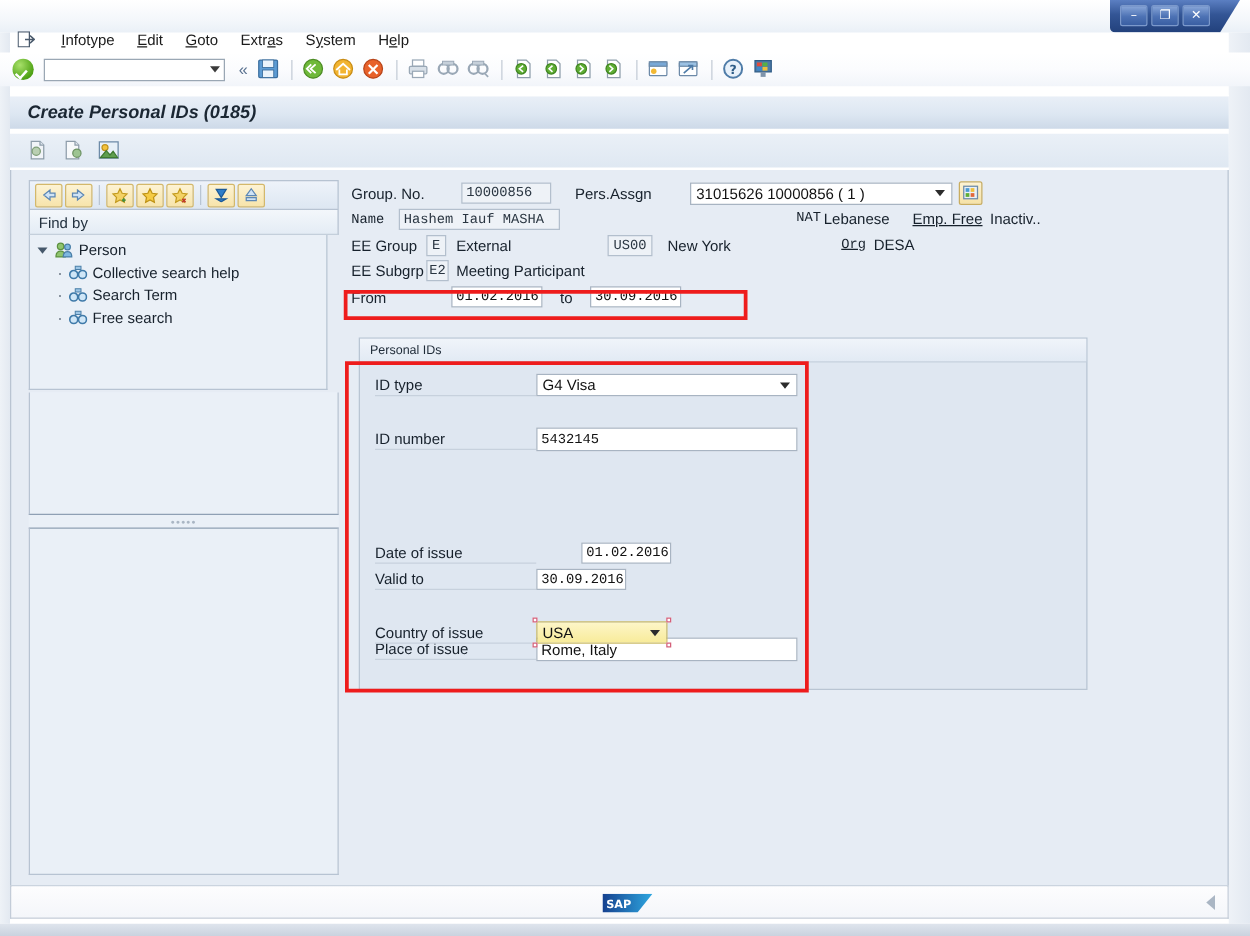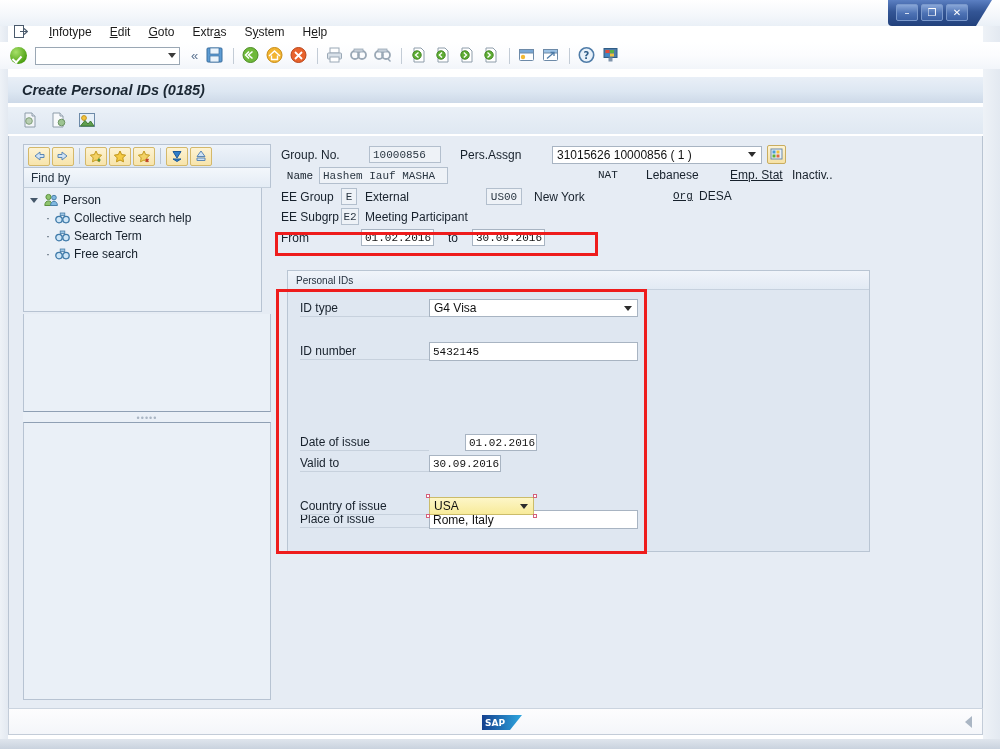--- a/index.html
+++ b/index.html
@@ -714,30 +714,30 @@
           <svg width="14" height="13" viewBox="0 0 14 13">
             <rect x="1" y="1" width="11" height="10" fill="#e9f1f8" stroke="#6d8aa8"></rect>
             <rect x="2.5" y="2.5" width="3" height="3" fill="#4a9bd4"></rect>
             <rect x="6.5" y="2.5" width="3" height="3" fill="#f0c03c"></rect>
             <rect x="2.5" y="6.5" width="3" height="3" fill="#5fae34"></rect>
             <rect x="6.5" y="6.5" width="3" height="3" fill="#e2683a"></rect>
           </svg>
         </span>
       </div>
 
-      <div class="hdr-row" style="left:8px; top:31px;text-align:center;">
+      <div class="hdr-row" style="left:8px; top:31px;">
         <span class="lbl lbl-mono" style="width:38px;">Name</span>
         <span class="fld ro" style="width:129px;">Hashem Iauf MASHA</span>
       </div>
       <div class="hdr-row" style="left:325px; top:32px;">
-        <span class="lbl lbl-mono" style="width:48px;">NAT</span>
+        <span class="lbl lbl-mono" style="width:22px;margin-left:39px;">NAT</span>
         <span class="lbl">Lebanese</span>
       </div>
       <div class="hdr-row" style="left:457px; top:32px;">
-        <span class="lbl" style="text-decoration:underline; width:62px;">Emp. Stat</span>
+        <span class="lbl" style="text-decoration:underline; width:62px;">Emp. Free</span>
         <span class="lbl">Inactiv..</span>
       </div>
 
       <div class="hdr-row" style="left:8px; top:52px;">
         <span class="lbl" style="width:60px;">EE Group</span>
         <span class="fld ro" style="width:16px; justify-content:center;">E</span>
         <span class="lbl" style="margin-left:8px;">External</span>
       </div>
       <div class="hdr-row" style="left:213px; top:52px;">
         <span class="fld ro" style="width:36px; justify-content:center;">US00</span>

